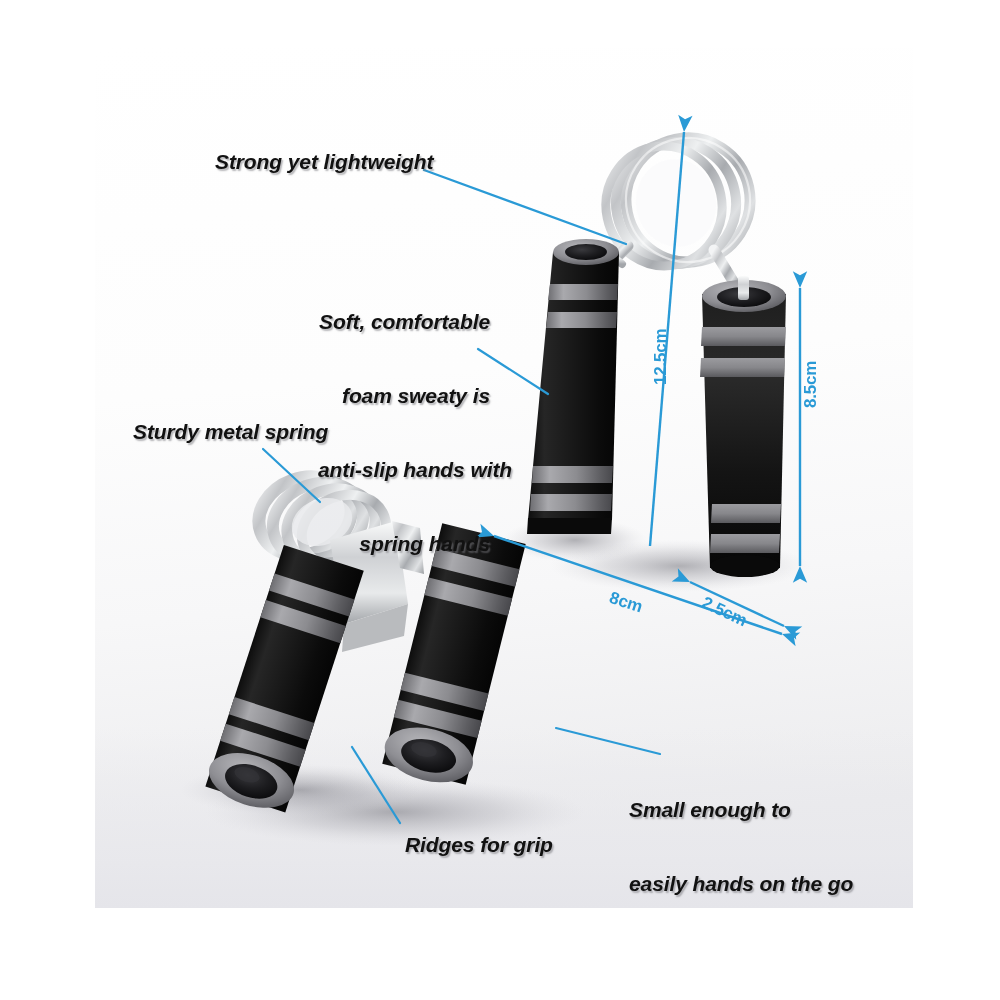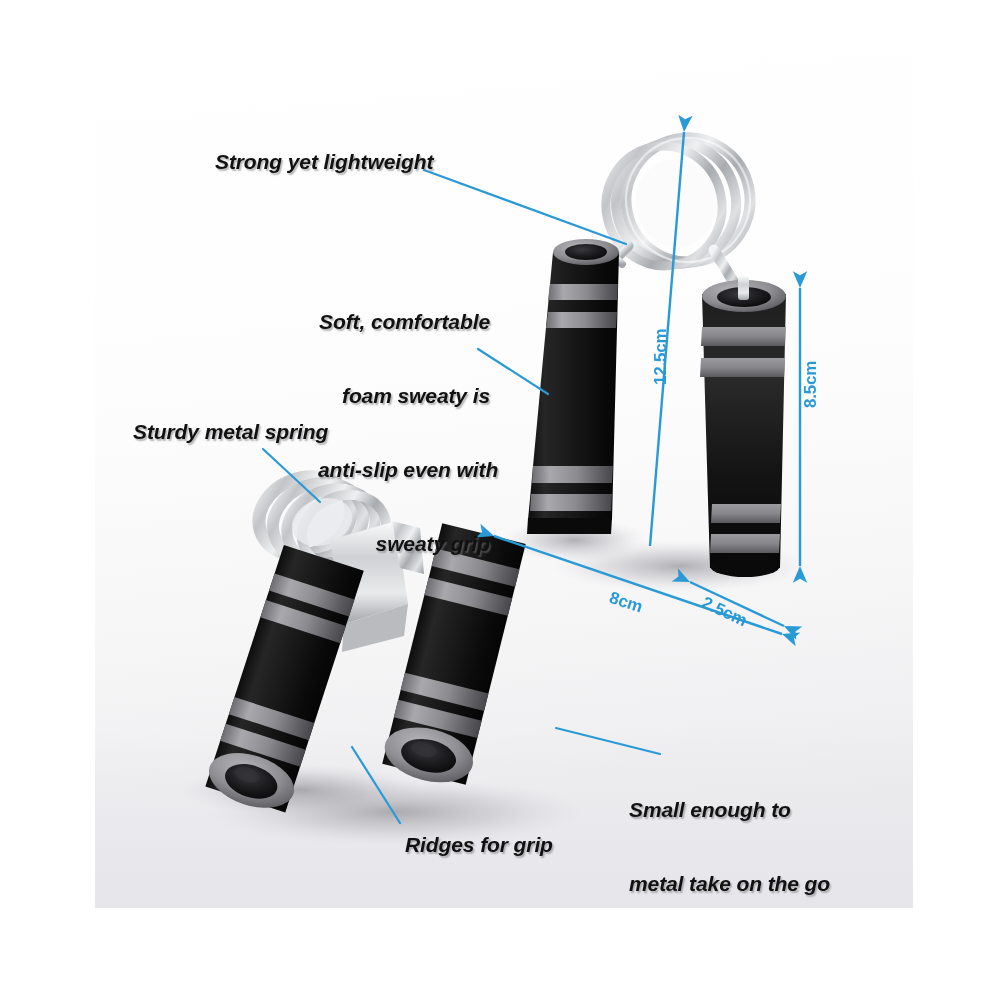--- a/index.html
+++ b/index.html
@@ -247,29 +247,29 @@
       <line x1="494" y1="536" x2="782" y2="634" marker-start="url(#arrowStart)" marker-end="url(#arrowEnd)"></line>
       <line x1="690" y1="582" x2="784" y2="626" marker-start="url(#arrowStart)" marker-end="url(#arrowEnd)"></line>
     </g>
   </svg>
 
   <div class="callout-text t-left" style="left:215px; top:150px;">Strong yet lightweight</div>
 
   <div class="callout-text t-center" style="left:318px; top:260px; width:172px;">
     <div>Soft, comfortable</div>
     <div>foam sweaty is</div>
-    <div>anti-slip even with</div>
-    <div>sweaty grip</div>
+    <div>anti-slip hands with</div>
+    <div>spring hands</div>
   </div>
 
   <div class="callout-text t-left" style="left:133px; top:420px;">Sturdy metal spring</div>
 
   <div class="callout-text t-left" style="left:629px; top:748px; width:200px;">
     <div>Small enough to</div>
-    <div>metal take on the go</div>
+    <div>easily hands on the go</div>
   </div>
 
   <div class="callout-text t-left" style="left:405px; top:833px;text-align:right;">Ridges for grip</div>
 
   <div class="dim-text" style="left:651px; top:385px; transform:rotate(-90deg); transform-origin:left top;">12.5cm</div>
 
   <div class="dim-text" style="left:801px; top:408px; transform:rotate(-90deg); transform-origin:left top;">8.5cm</div>
 
   <div class="dim-text" style="left:613px; top:588px; transform:rotate(18deg); transform-origin:left top;">8cm</div>
 

